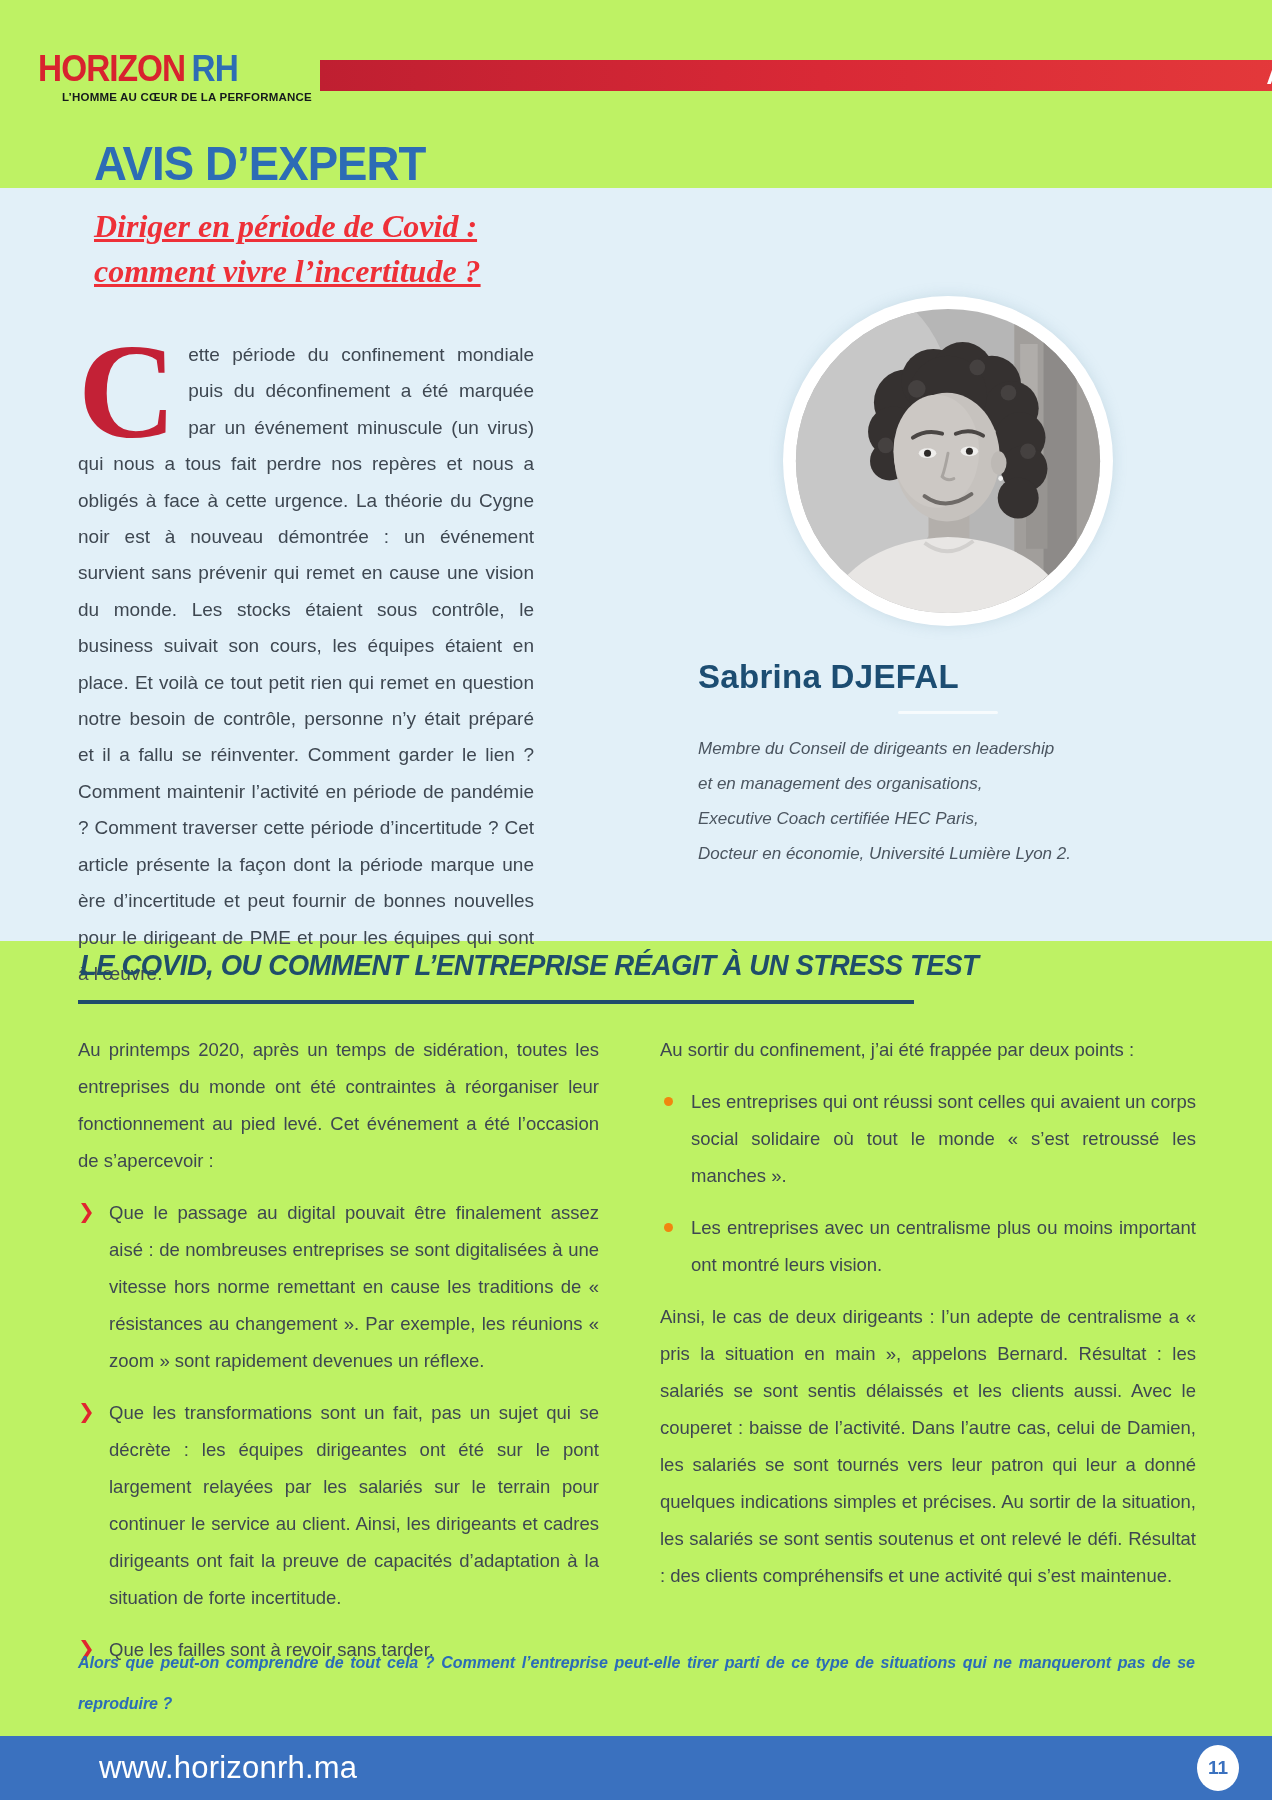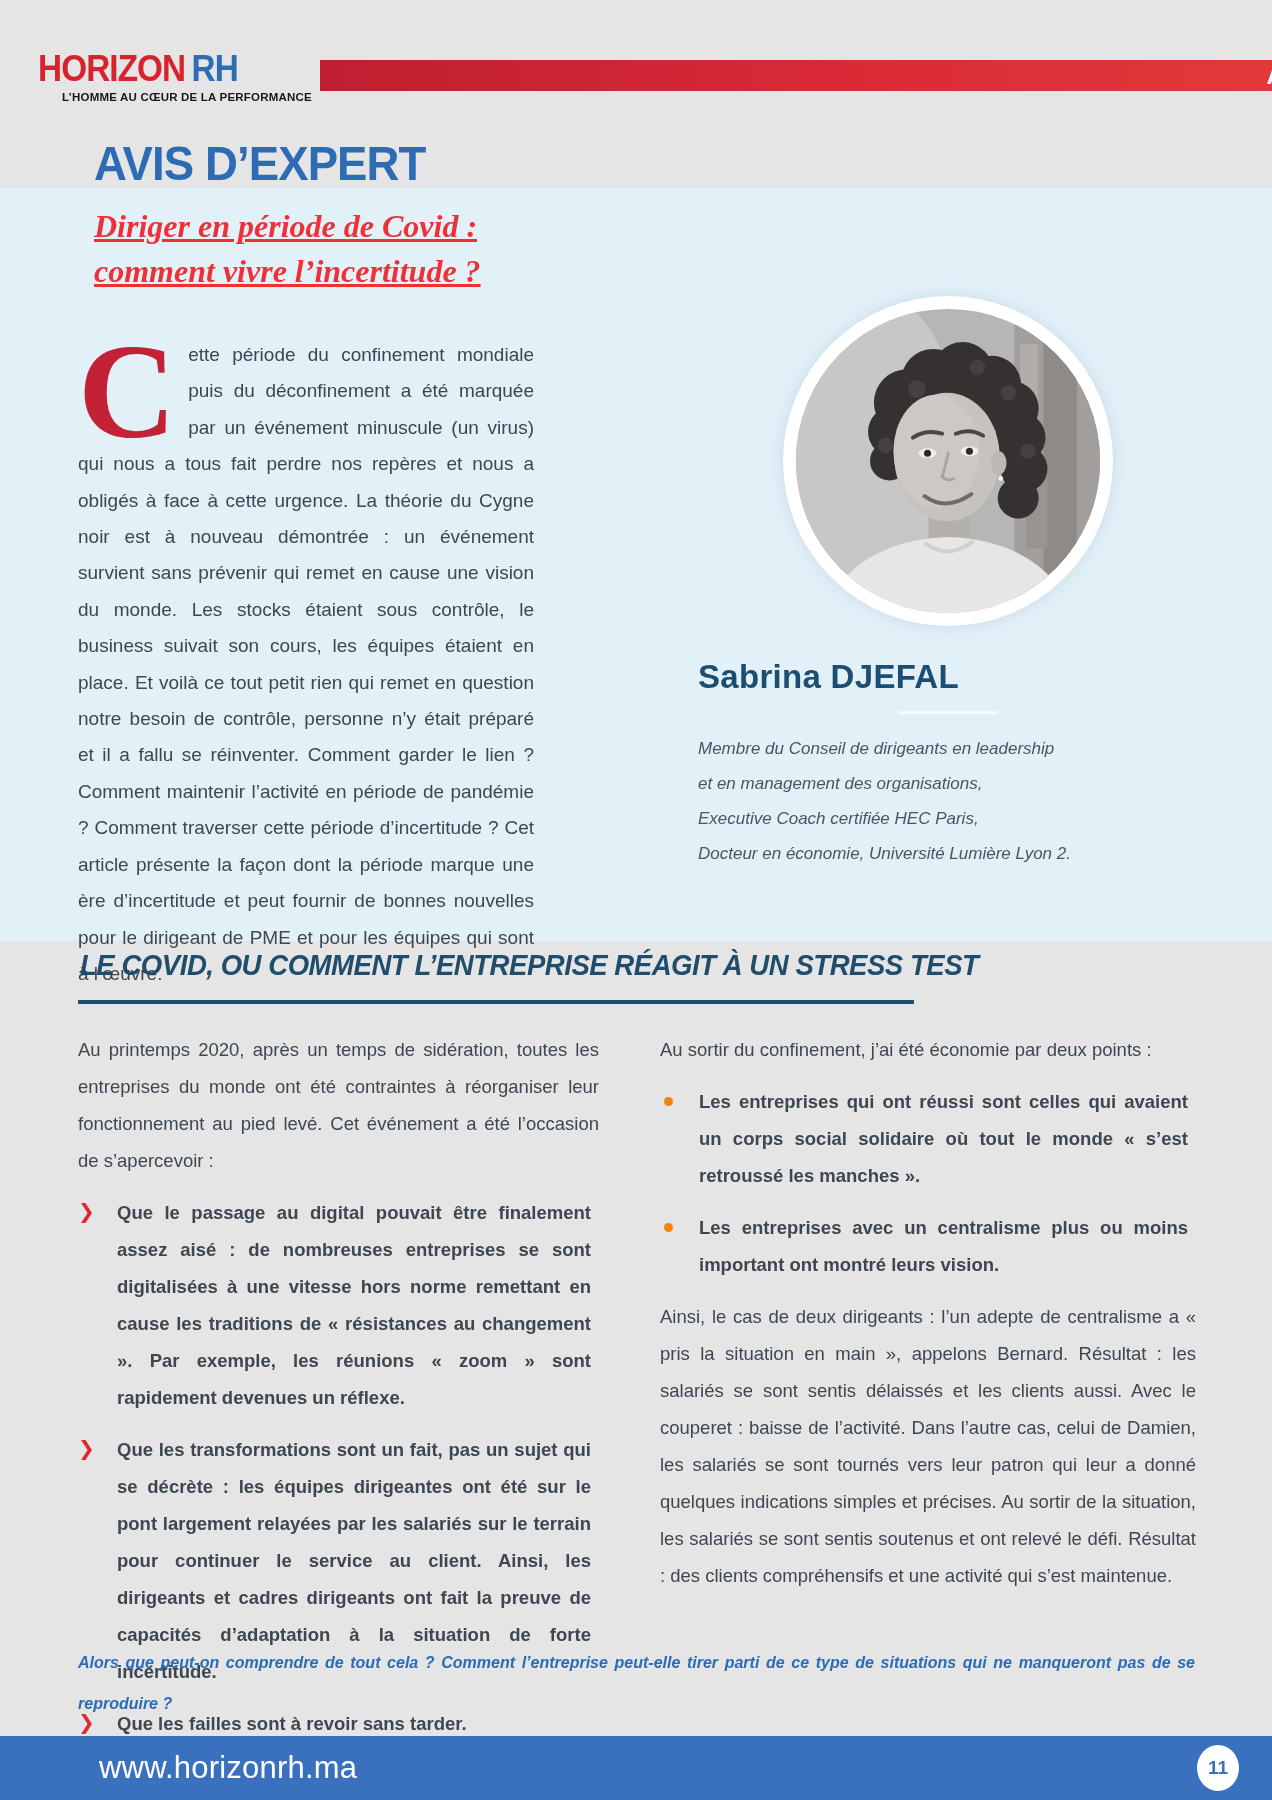--- a/index.html
+++ b/index.html
@@ -1,16 +1,16 @@
 <!DOCTYPE html>
 <html><head>
 <meta charset="utf-8">
 <style>
   html,body{margin:0;padding:0;background:#ffffff;}
-  .page{position:relative;width:1272px;height:1800px;background:#e5e5e5;overflow:hidden;
+  .page{position:relative;width:1272px;height:1800px;background:#bef264;overflow:hidden;
         font-family:"Liberation Sans",sans-serif;}
 
   
   .logo{position:absolute;left:38px;top:50px;}
   .logo-line{font-size:37px;font-weight:bold;letter-spacing:-1px;line-height:38px;
              transform:scaleX(.9);transform-origin:left;white-space:nowrap;}
   .logo-red{color:#d8232e;}
   .logo-blue{color:#2e6db4;margin-left:7px;}
   .logo-tagline{font-size:11.5px;font-weight:bold;color:#15191c;letter-spacing:.2px;margin-top:3px;white-space:nowrap;padding-left:24px;}
 
@@ -48,21 +48,21 @@
   .section-heading{position:absolute;left:80px;top:949px;margin:0;font-size:29px;font-weight:bold;
                    font-style:italic;color:#1f4d6b;letter-spacing:-.5px;transform:scaleX(.95);
                    transform-origin:left;white-space:nowrap;}
   .heading-rule{position:absolute;left:78px;top:1000px;width:836px;height:4px;background:#1f4d6b;}
 
   .col{position:absolute;top:1031px;font-size:18.5px;line-height:37px;color:#3e4751;text-align:justify;}
   .col-left{left:78px;width:521px;}
   .col-right{left:660px;width:536px;}
   .col p{margin:0 0 15px 0;}
   .bullet{position:relative;padding-left:31px;margin:0 0 15px 0;}
-  .bullet p{margin:8px;font-weight:bold;}
+  .bullet p{margin:0;}
   .chev{position:absolute;left:0;top:-1px;color:#e0262f;font-weight:bold;font-size:20px;
         font-family:"DejaVu Sans",sans-serif;}
   .dot{position:absolute;left:4px;top:14px;width:9px;height:9px;border-radius:50%;background:#f0860f;}
 
   .closing-question{position:absolute;left:78px;top:1642px;width:1117px;margin:0;
                     font-size:16px;font-style:italic;font-weight:bold;color:#2b6cb8;
                     line-height:41px;text-align:justify;}
 
   
   .footer{position:absolute;left:0;bottom:0;width:100%;height:64px;background:#3a71bf;}
@@ -185,21 +185,21 @@
       <span class="chev">❯</span>
       <p>Que les transformations sont un fait, pas un sujet qui se décrète : les équipes dirigeantes ont été sur le pont largement relayées par les salariés sur le terrain pour continuer le service au client. Ainsi, les dirigeants et cadres dirigeants ont fait la preuve de capacités d’adaptation à la situation de forte incertitude.</p>
     </div>
     <div class="bullet">
       <span class="chev">❯</span>
       <p>Que les failles sont à revoir sans tarder.</p>
     </div>
   </div>
 
   <div class="col col-right">
-    <p>Au sortir du confinement, j’ai été économie par deux points :</p>
+    <p>Au sortir du confinement, j’ai été frappée par deux points :</p>
     <div class="bullet">
       <span class="dot"></span>
       <p>Les entreprises qui ont réussi sont celles qui avaient un corps social solidaire où tout le monde « s’est retroussé les manches ».</p>
     </div>
     <div class="bullet">
       <span class="dot"></span>
       <p>Les entreprises avec un centralisme plus ou moins important ont montré leurs vision.</p>
     </div>
     <p>Ainsi, le cas de deux dirigeants : l’un adepte de centralisme a « pris la situation en main », appelons Bernard. Résultat : les salariés se sont sentis délaissés et les clients aussi. Avec le couperet : baisse de l’activité. Dans l’autre cas, celui de Damien, les salariés se sont tournés vers leur patron qui leur a donné quelques indications simples et précises. Au sortir de la situation, les salariés se sont sentis soutenus et ont relevé le défi. Résultat : des clients compréhensifs et une activité qui s’est maintenue.</p>
   </div>

